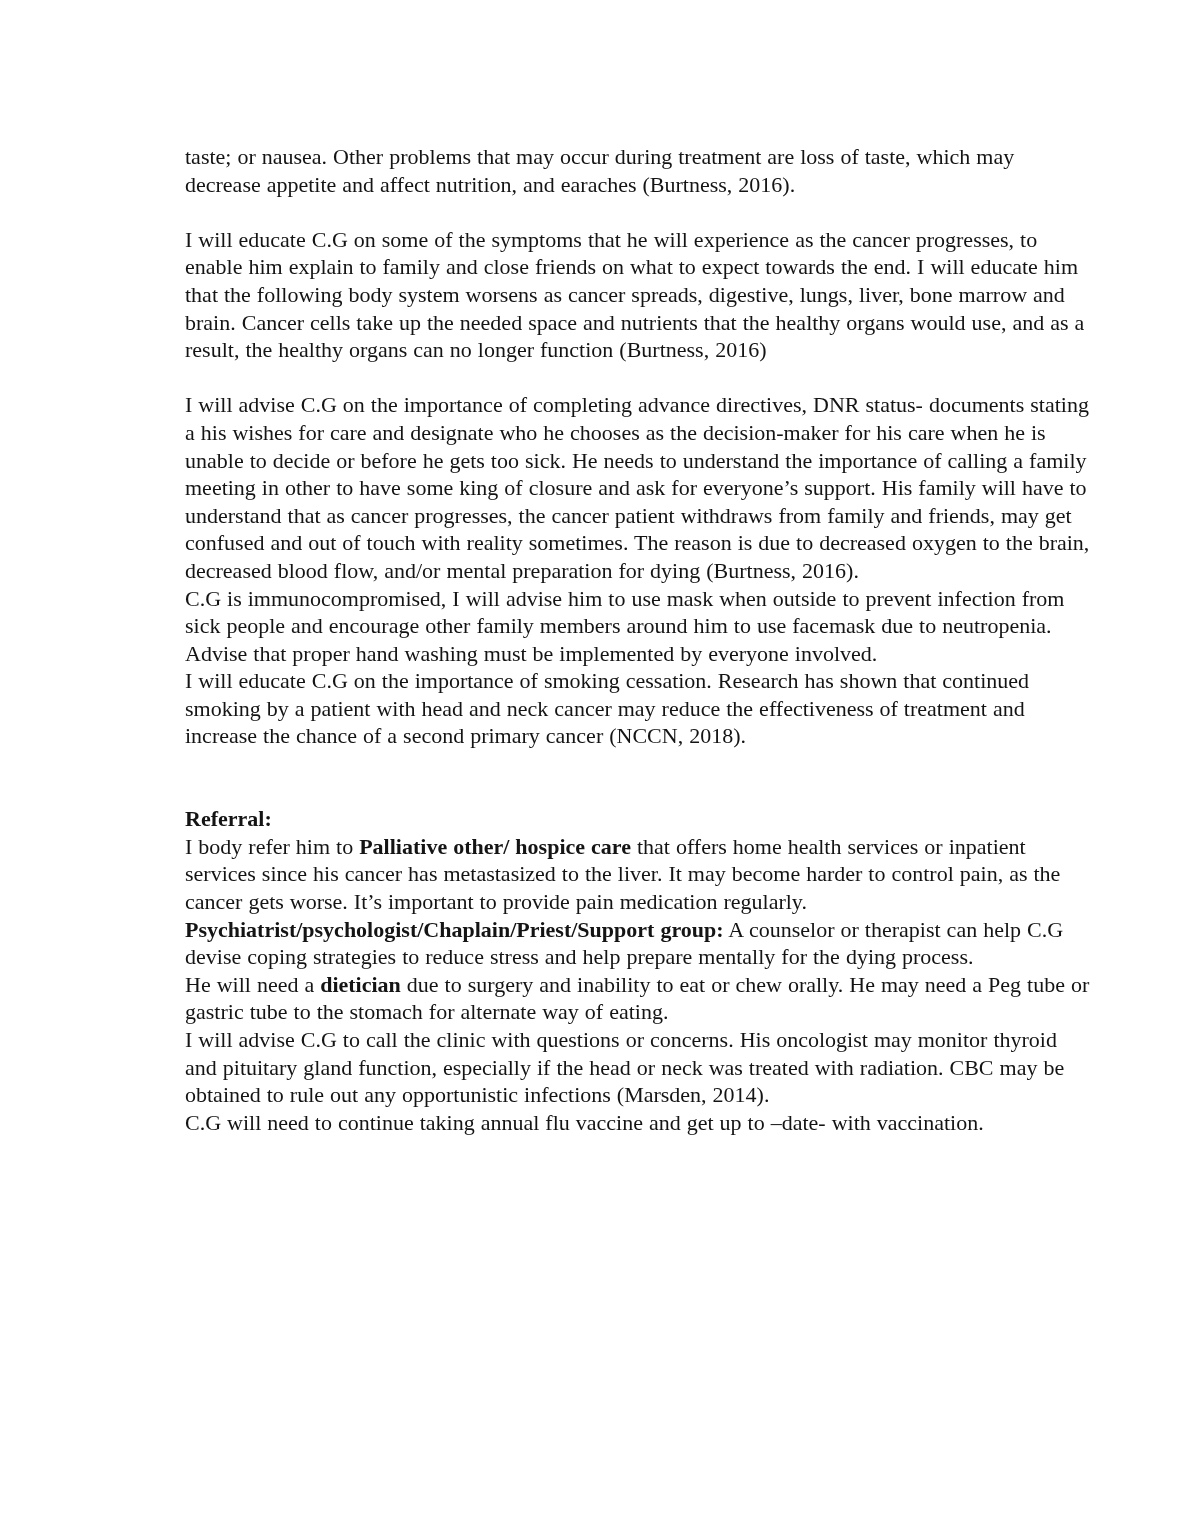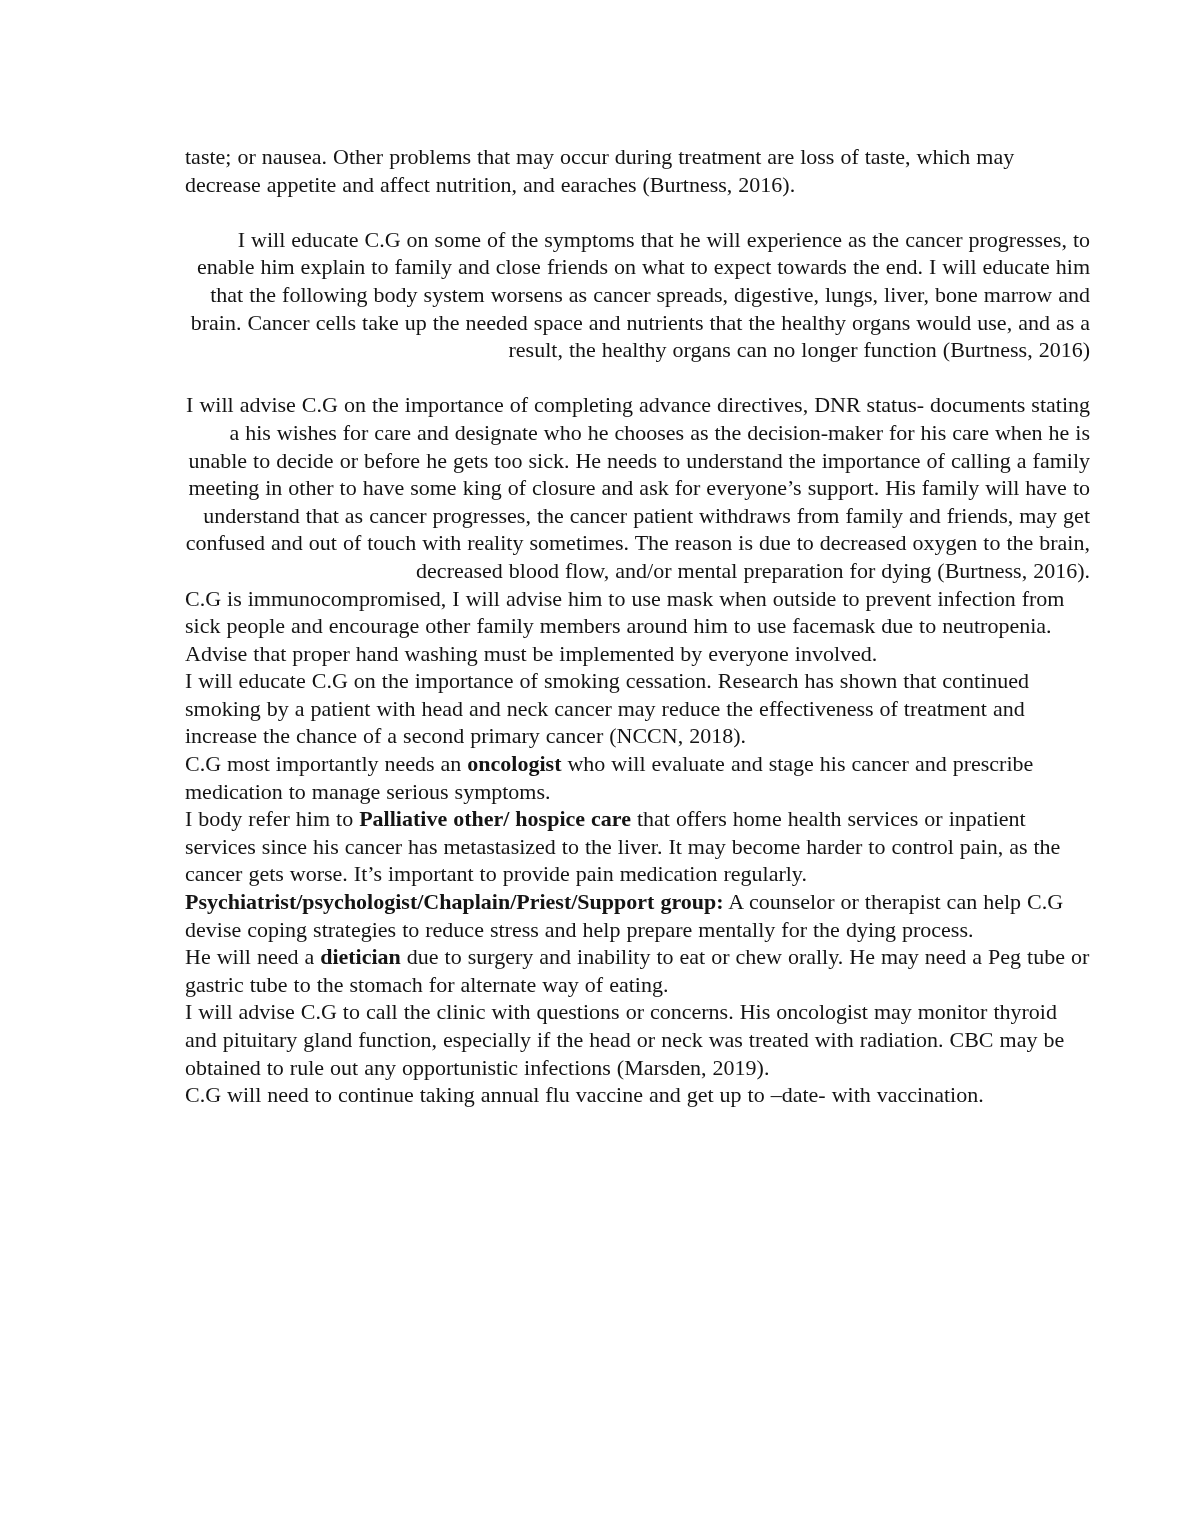--- a/index.html
+++ b/index.html
@@ -23,34 +23,34 @@
   }
   .doc-body {
     width: 905px;
   }
   p.para {
     margin: 0;
     padding: 0;
     text-align: left;
     word-spacing: 0.5px;
   }
-  p.gap-1 { margin-top: 27.6px; text-align: right; }
+  p.gap-1 { margin-top: 27.6px; }
   p.gap-2 { margin-top: 55.2px; }
   .b { font-weight: bold; }
 </style>
 </head>
 <body>
 
 <div class="page">
   <div class="doc-body">
       <p class="para"><span class="">taste; or nausea. Other problems that may occur during treatment are loss of taste, which may decrease appetite and affect nutrition, and earaches (Burtness, 2016).</span></p>
       <p class="para gap-1"><span class="">I will educate C.G on some of the symptoms that he will experience as the cancer progresses, to enable him explain to family and close friends on what to expect towards the end. I will educate him that the following body system worsens as cancer spreads, digestive, lungs, liver, bone marrow and brain. Cancer cells take up the needed space and nutrients that the healthy organs would use, and as a result, the healthy organs can no longer function (Burtness, 2016)</span></p>
       <p class="para gap-1"><span class="">I will advise C.G on the importance of completing advance directives, DNR status- documents stating a his wishes for care and designate who he chooses as the decision-maker for his care when he is unable to decide or before he gets too sick. He needs to understand the importance of calling a family meeting in other to have some king of closure and ask for everyone’s support. His family will have to understand that as cancer progresses, the cancer patient withdraws from family and friends, may get confused and out of touch with reality sometimes. The reason is due to decreased oxygen to the brain, decreased blood flow, and/or mental preparation for dying (Burtness, 2016).</span></p>
       <p class="para"><span class="">C.G is immunocompromised, I will advise him to use mask when outside to prevent infection from sick people and encourage other family members around him to use facemask due to neutropenia. Advise that proper hand washing must be implemented by everyone involved.</span></p>
       <p class="para"><span class="">I will educate C.G on the importance of smoking cessation. Research has shown that continued smoking by a patient with head and neck cancer may reduce the effectiveness of treatment and increase the chance of a second primary cancer (NCCN, 2018).</span></p>
-      <p class="para"><span class="">C.G most importantly needs an </span><span class="b">oncologist</span><span class=""> who will evaluate and stage his cancer and prescribe medication to manage serious symptoms.</span></p>
+      <p class="para gap-2"><span class="b">Referral:</span></p>
       <p class="para"><span class="">I body refer him to </span><span class="b">Palliative other/ hospice care</span><span class=""> that offers home health services or inpatient services since his cancer has metastasized to the liver. It may become harder to control pain, as the cancer gets worse. It’s important to provide pain medication regularly.</span></p>
       <p class="para"><span class="b">Psychiatrist/psychologist/Chaplain/Priest/Support group:</span><span class=""> A counselor or therapist can help C.G devise coping strategies to reduce stress and help prepare mentally for the dying process.</span></p>
       <p class="para"><span class="">He will need a </span><span class="b">dietician</span><span class=""> due to surgery and inability to eat or chew orally. He may need a Peg tube or gastric tube to the stomach for alternate way of eating.</span></p>
-      <p class="para"><span class="">I will advise C.G to call the clinic with questions or concerns. His oncologist may monitor thyroid and pituitary gland function, especially if the head or neck was treated with radiation. CBC may be obtained to rule out any opportunistic infections (Marsden, 2019).</span></p>
+      <p class="para"><span class="">I will advise C.G to call the clinic with questions or concerns. His oncologist may monitor thyroid and pituitary gland function, especially if the head or neck was treated with radiation. CBC may be obtained to rule out any opportunistic infections (Marsden, 2014).</span></p>
       <p class="para"><span class="">C.G will need to continue taking annual flu vaccine and get up to –date- with vaccination.</span></p>
     </div>
 </div>
 
 </body></html>

